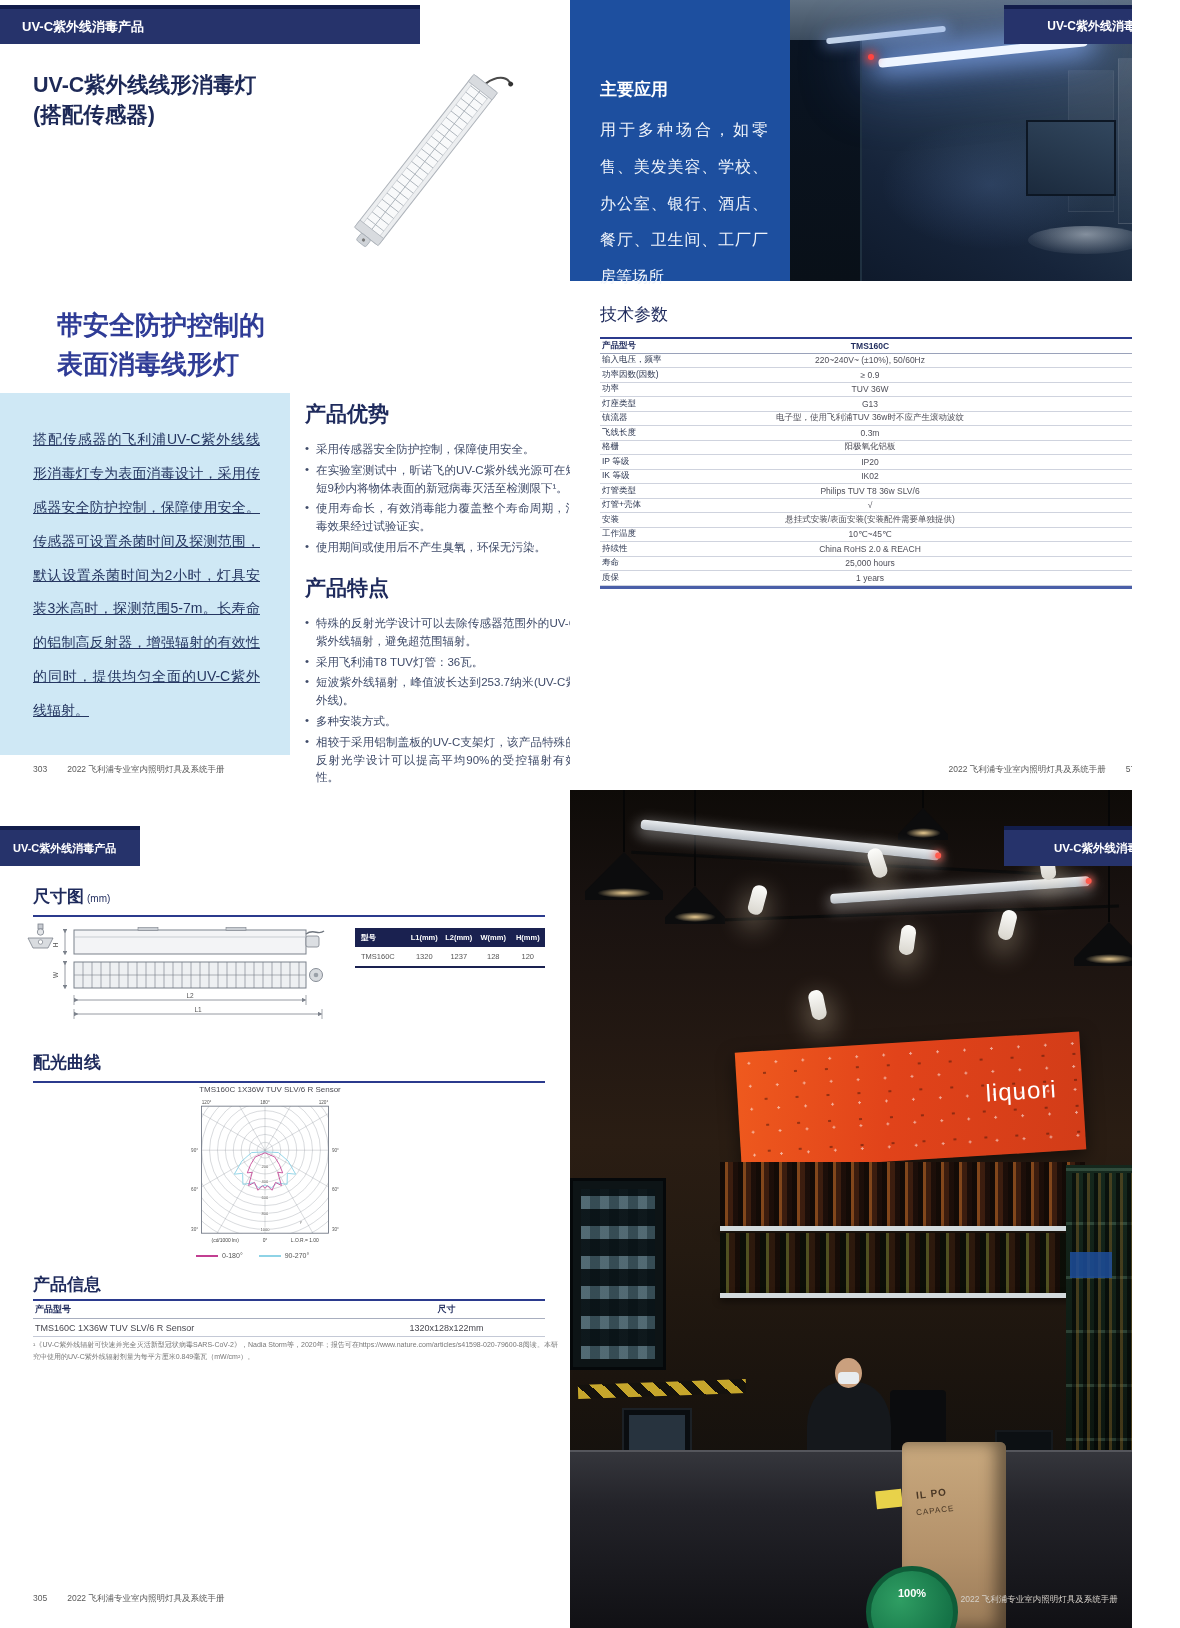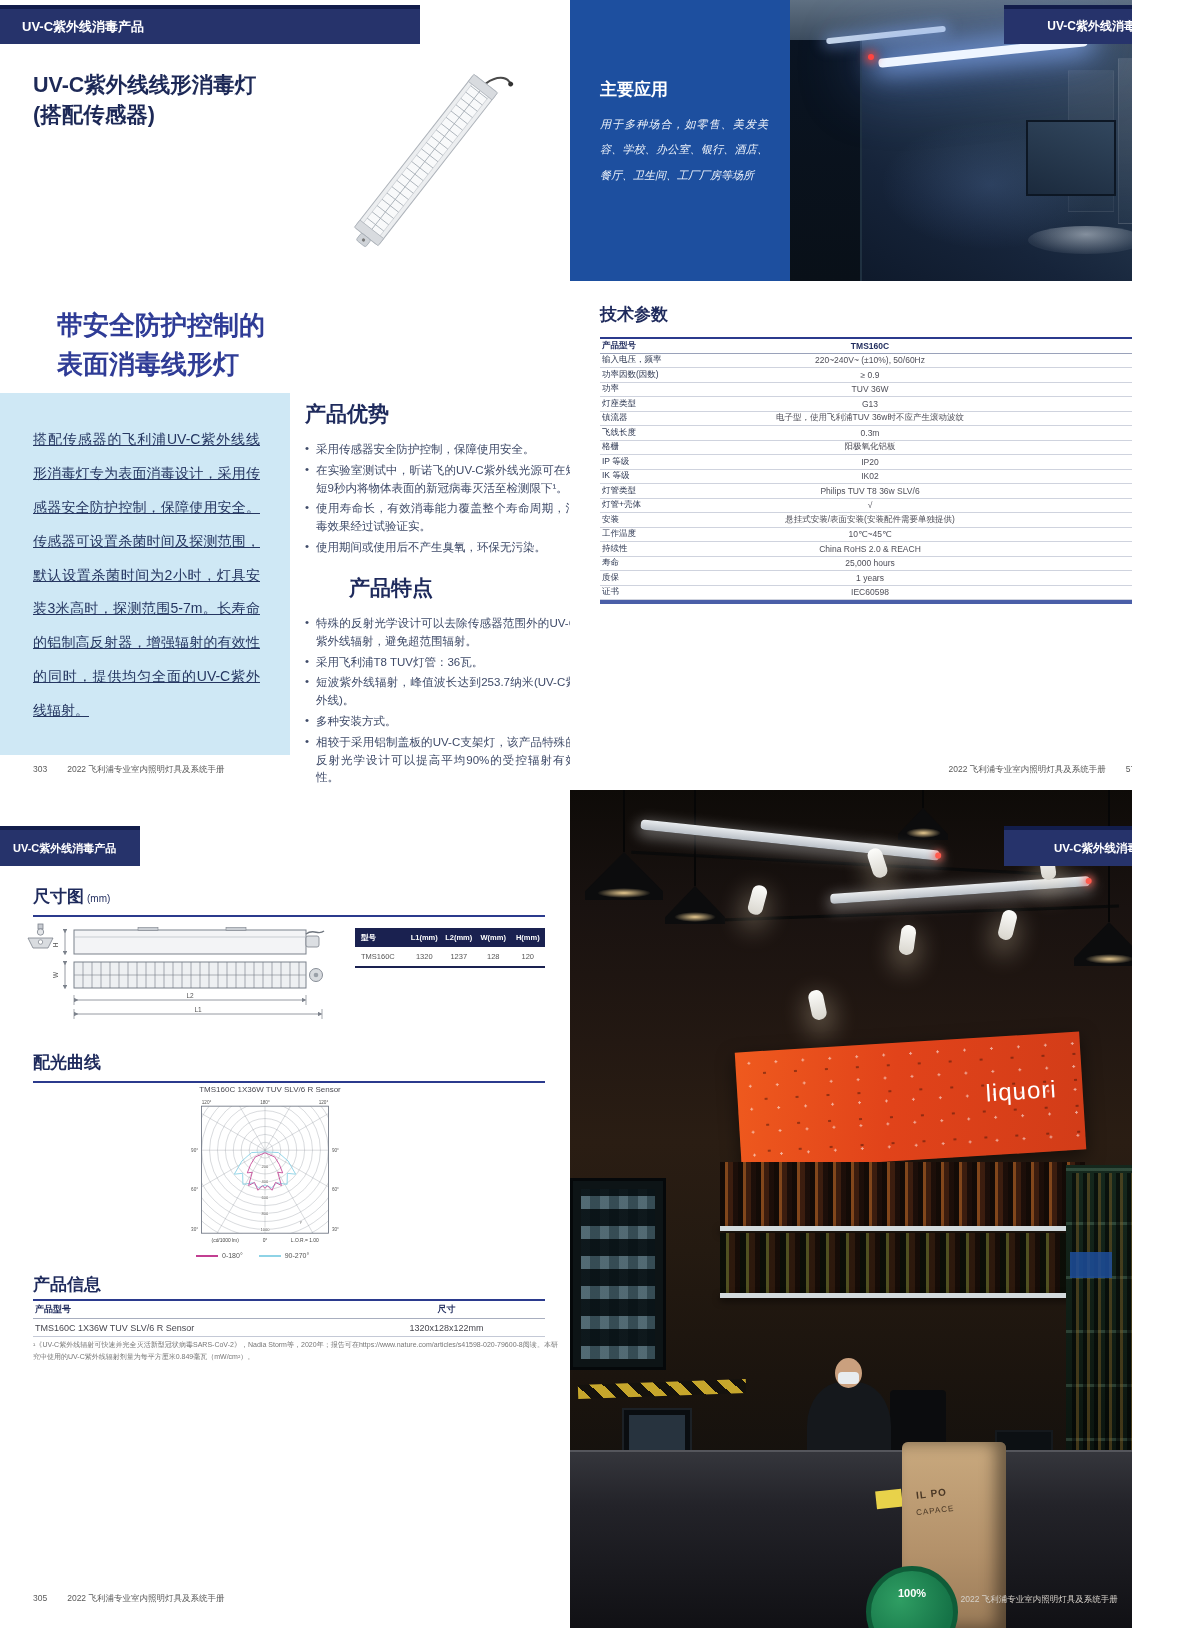--- a/index.html
+++ b/index.html
@@ -18,46 +18,46 @@
   .band-306{right:0;top:36px;width:176px;height:40px;justify-content:flex-end;padding-right:18px;font-size:11.5px;font-weight:700;}
 
   
   .title303{position:absolute;left:33px;top:56px;font-size:21.5px;line-height:1.4;font-weight:700;color:#1d2957;}
   .headline303{position:absolute;left:33px;top:284px;font-size:26px;line-height:1.5;font-weight:700;color:#2f3c96;margin-left:24px;}
   .lampwrap{position:absolute;left:318px;top:44px;width:215px;height:232px;}
   .introbox{position:absolute;left:0;top:393px;width:290px;height:362px;background:#cfe8f5;box-sizing:border-box;padding:30px 30px 0 33px;}
   .introbox p{margin:0;font-size:14px;line-height:2.42;color:#253661;text-align:justify;text-decoration:underline;}
   .rightcol{position:absolute;left:305px;top:400px;width:272px;}
   .sec-h{margin:0 0 13px 0;font-size:21px;font-weight:700;color:#1e2a5c;}
-  .sec-h.gap{margin-top:17px;margin-left:44px;}
+  .sec-h.gap{margin-top:17px;}
   .blist{list-style:none;margin:0;padding:0;}
   .blist li{position:relative;padding-left:11px;margin-bottom:3px;font-size:11.5px;line-height:1.55;color:#3e4a68;text-align:justify;}
   .blist li::before{content:"•";position:absolute;left:0;top:-1px;color:#3e4a68;}
   .footer{position:absolute;font-size:8.5px;color:#5a5a5a;display:flex;align-items:baseline;}
   .f303{left:33px;top:764px;}  .f303 .pg{margin-right:20px;}
   .f304{right:40px;top:764px;} .f304 .pg{margin-left:20px;}
   .f305{left:33px;top:803px;}  .f305 .pg{margin-right:20px;}
   .f306{right:30px;top:804px;color:#d6d1ca;z-index:5;} .f306 .pg{margin-left:18px;}
 
   
   .bluepanel{position:absolute;left:0;top:0;width:220px;height:281px;background:#1d4f9f;box-sizing:border-box;}
   .apps-title{position:absolute;left:30px;top:78px;font-size:17px;font-weight:700;color:#fff;}
-  .apps-body{position:absolute;left:30px;top:112px;width:168px;font-size:11px;line-height:2.3;color:#eef3fa;text-align:justify;font-style:italic;}
+  .apps-body{position:absolute;left:30px;top:112px;width:168px;font-size:16px;line-height:2.3;color:#eef3fa;text-align:justify;}
   .photo304{position:absolute;left:220px;top:0;width:390px;height:281px;overflow:hidden;background:linear-gradient(210deg,#46586b 0%,#35475c 22%,#24364c 45%,#16243a 68%,#0c1626 100%);}
   .p4ceil{position:absolute;left:0;top:0;width:100%;height:54px;background:linear-gradient(180deg,#5f7082,#3c4c5e 75%,rgba(60,76,94,0));}
   .p4door{position:absolute;left:0;top:40px;width:70px;height:241px;background:linear-gradient(180deg,#0a1422,#091018);border-right:2px solid #1f3040;}
   .p4lamp{position:absolute;left:88px;top:48px;width:210px;height:9px;background:#eef5ff;border-radius:4px;transform:rotate(-6deg);box-shadow:0 0 26px 7px rgba(140,180,255,.75),0 0 60px 20px rgba(90,130,220,.35);}
   .p4lamp2{position:absolute;left:36px;top:32px;width:120px;height:6px;background:#c6d6ea;border-radius:3px;transform:rotate(-6deg);box-shadow:0 0 14px 4px rgba(140,180,255,.4);}
   .p4red{position:absolute;left:78px;top:54px;width:6px;height:6px;border-radius:50%;background:#ff4540;box-shadow:0 0 8px 3px rgba(255,70,60,.8);}
   .p4floorglow{position:absolute;left:90px;top:120px;width:220px;height:130px;background:radial-gradient(ellipse,rgba(120,160,230,.18),rgba(120,160,230,0) 70%);}
   .p4panel{position:absolute;right:16px;top:58px;width:44px;height:164px;background:linear-gradient(180deg,rgba(255,255,255,.10),rgba(255,255,255,.02));border:1px solid rgba(255,255,255,.08);}
   .p4panel.b{right:66px;top:70px;height:140px;opacity:.6;}
   .p4mirror{position:absolute;right:64px;top:120px;width:86px;height:72px;background:linear-gradient(200deg,#32475e,#1b2a3d);border:2px solid #0d1724;}
   .p4sink{position:absolute;right:36px;top:226px;width:116px;height:28px;border-radius:50%;background:radial-gradient(ellipse at 50% 30%,rgba(235,242,248,.5),rgba(235,242,248,.08) 70%,rgba(235,242,248,0));}
-  .tech-h{position:absolute;left:30px;top:303px;font-size:17px;font-weight:700;color:#1e2a5c;}
+  .tech-h{position:absolute;left:30px;top:303px;font-size:17px;font-weight:400;color:#1e2a5c;}
   .tech-table{position:absolute;left:30px;top:337px;width:540px;border-top:2.5px solid #2b3a8d;}
   .trow{position:relative;height:13.5px;border-bottom:1px solid #cfd3de;display:flex;align-items:center;font-size:8.5px;}
   .trow .lbl{position:absolute;left:2px;color:#2e3852;white-space:nowrap;}
   .trow .val{width:100%;text-align:center;color:#4e4e58;}
   .trow.thead{border-bottom:1px solid #9aa2ba;}
   .trow.thead .lbl{font-weight:700;color:#1e2a5c;}
   .trow.thead .val{font-weight:700;color:#1e2a5c;}
   .tbot{height:3.5px;background:#4a5fa8;}
 
   
@@ -278,24 +278,20 @@
           <span class="val">China RoHS 2.0 &amp; REACH</span>
         </div>
       <div class="trow">
           <span class="lbl">寿命</span>
           <span class="val">25,000 hours</span>
         </div>
       <div class="trow">
           <span class="lbl">质保</span>
           <span class="val">1 years</span>
         </div>
-      <div class="trow">
-          <span class="lbl">证书</span>
-          <span class="val">IEC60598</span>
-        </div>
       <div class="tbot"></div>
     </div>
 
     <div class="footer f304">
       <span>2022 飞利浦专业室内照明灯具及系统手册</span>
       <span class="pg">574</span>
     </div>
   </section>
 
   <section class="page p305">

